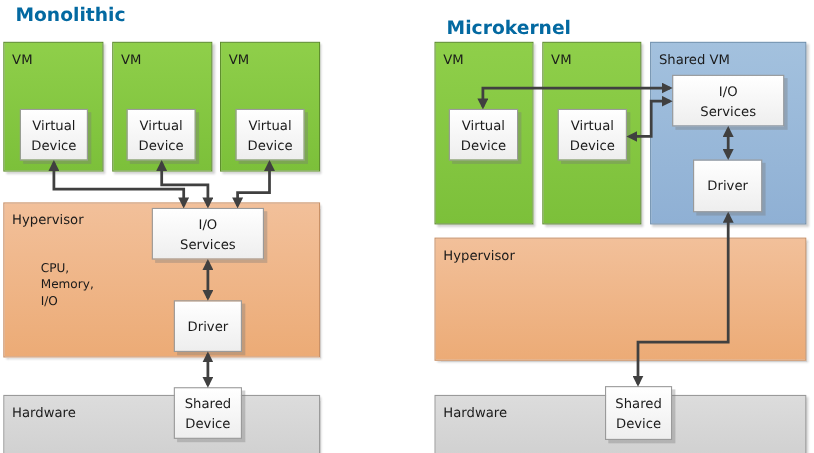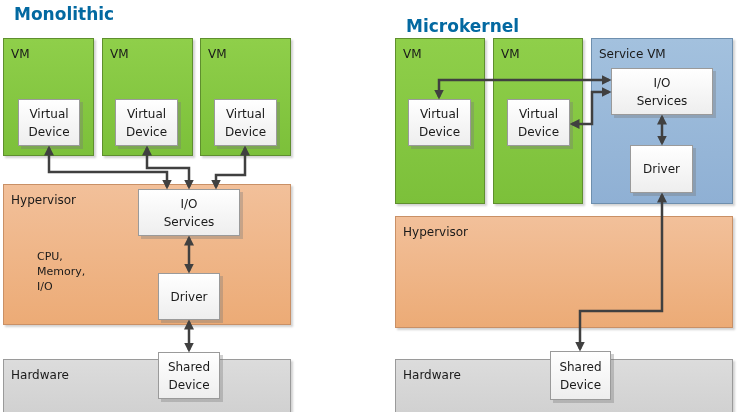--- a/index.html
+++ b/index.html
@@ -36,21 +36,21 @@
 <div class="comp" style="left:18px;top:99px;width:62px;height:47px;">Virtual
 Device</div>
 <div class="comp" style="left:115px;top:99px;width:63px;height:47px;">Virtual
 Device</div>
 <div class="comp" style="left:214px;top:99px;width:63px;height:47px;">Virtual
 Device</div>
 
 <div class="box hyp" style="left:3px;top:184px;width:288px;height:141px;">
   <span class="lbl">Hypervisor</span>
 </div>
-<div class="note" style="left:37px;top:236px;margin-top:13px;">CPU,
+<div class="note" style="left:37px;top:236px;">CPU,
 Memory,
 I/O</div>
 <div class="comp" style="left:138px;top:189px;width:102px;height:47px;">I/O
 Services</div>
 <div class="comp" style="left:158px;top:273px;width:62px;height:47px;">Driver</div>
 
 <div class="box hw" style="left:3px;top:343px;width:288px;height:63px;">
   <span class="lbl">Hardware</span>
 </div>
 <div class="comp" style="left:158px;top:352px;width:62px;height:47px;">Shared
@@ -58,21 +58,21 @@
 
 <div class="title" style="left:406px;top:16px;">Microkernel</div>
 
 <div class="box vm" style="left:395px;top:38px;width:90px;height:166px;">
   <span class="lbl">VM</span>
 </div>
 <div class="box vm" style="left:493px;top:38px;width:90px;height:166px;">
   <span class="lbl">VM</span>
 </div>
 <div class="box svcvm" style="left:591px;top:38px;width:142px;height:166px;">
-  <span class="lbl">Service VM</span>
+  <span class="lbl">Shared VM</span>
 </div>
 <div class="comp" style="left:408px;top:99px;width:63px;height:47px;">Virtual
 Device</div>
 <div class="comp" style="left:507px;top:99px;width:63px;height:47px;">Virtual
 Device</div>
 <div class="comp" style="left:611px;top:68px;width:102px;height:47px;">I/O
 Services</div>
 <div class="comp" style="left:630px;top:145px;width:63px;height:48px;">Driver</div>
 
 <div class="box hyp" style="left:395px;top:216px;width:338px;height:112px;">

